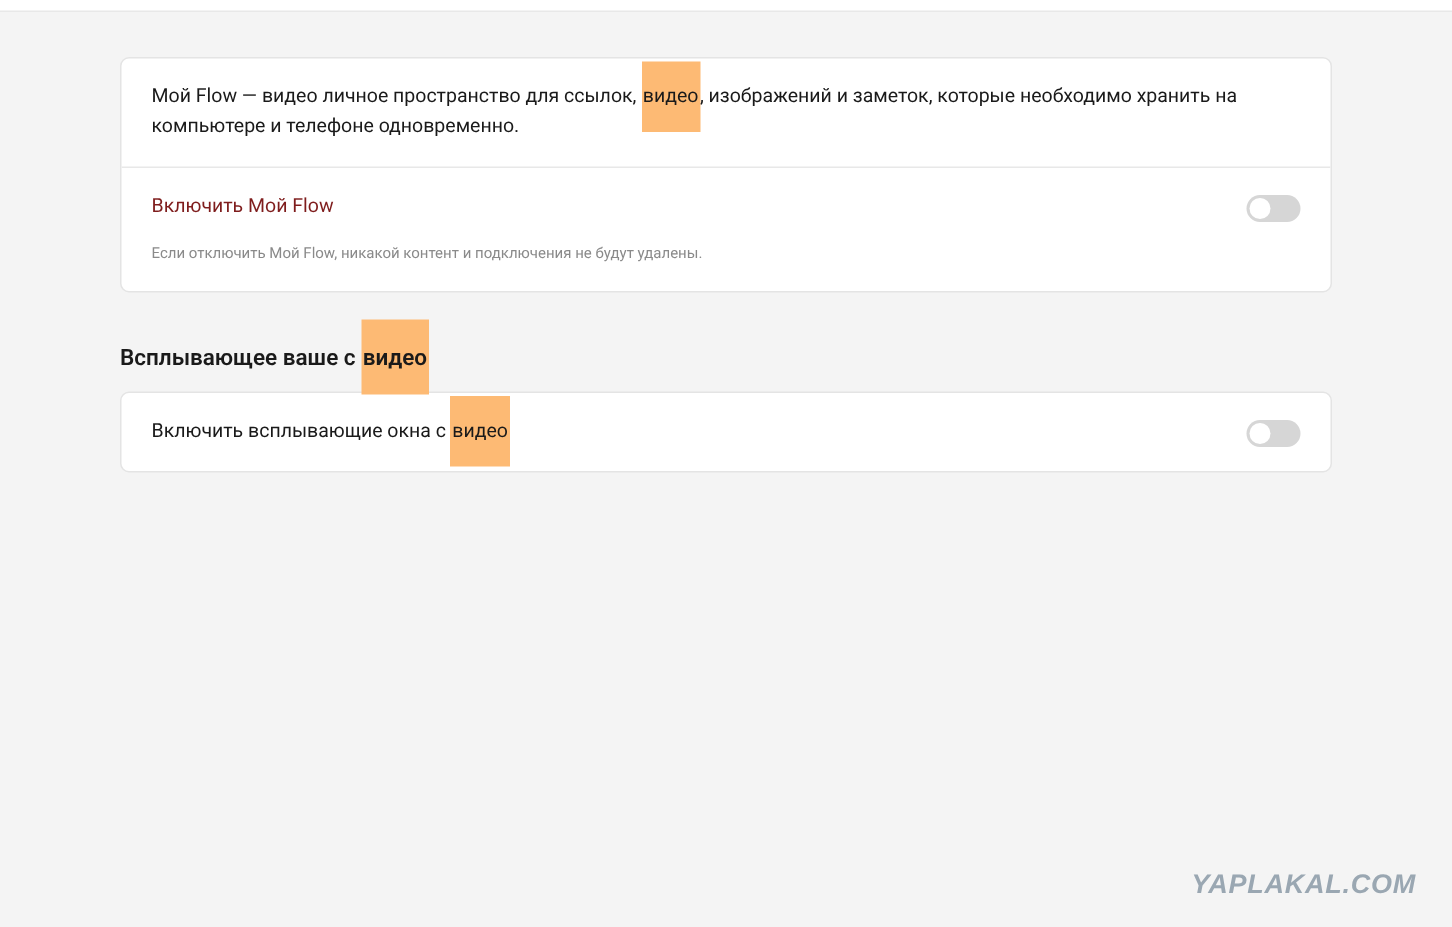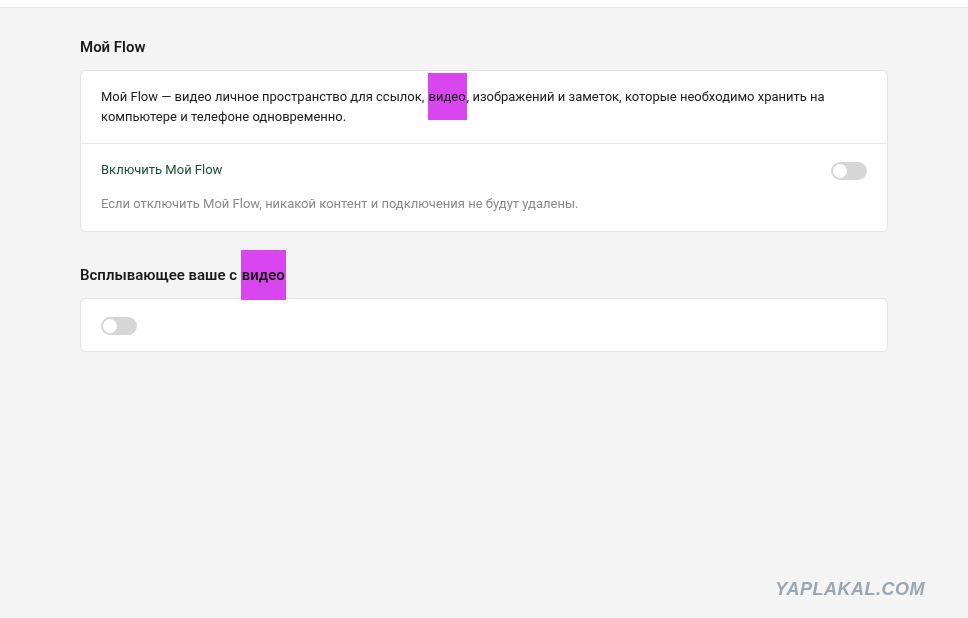--- a/index.html
+++ b/index.html
@@ -49,31 +49,31 @@
     }
     .row-text {
       flex: 1;
       font-size: 13px;
       line-height: 1.55;
       color: #1a1a1a;
     }
     .row-label {
       display: block;
       font-size: 13px;
-      color: #14532d;
+      color: #7f1d1d;
       margin-bottom: 14px;
     }
     .row-sub {
       display: block;
-      font-size: 13px;
+      font-size: 10px;
       color: #8a8a8a;
       margin-top: 11px;
     }
     .highlight {
-      background: #d946ef;
+      background: #fdba74;
       padding: 16px 1px;
     }
     .toggle {
       width: 36px;
       height: 18px;
       background: #d6d6d6;
       border-radius: 10px;
       position: relative;
       cursor: pointer;
       flex-shrink: 0;
@@ -83,39 +83,38 @@
       width: 14px;
       height: 14px;
       background: #ffffff;
       border-radius: 50%;
       position: absolute;
       top: 2px;
       left: 2px;
     }
     .watermark {
       position: absolute;
-      right: 43px;
+      right: 24px;
       bottom: 18px;
       font-family: Arial, sans-serif;
       font-weight: bold;
       font-style: italic;
       font-size: 18px;
       letter-spacing: 0.5px;
       color: #9aa7b2;
     }
   </style>
 </head>
 <body>
 
 <div class="top-bar"></div>
 
 <div class="container">
 
   <div class="section">
-    <div class="section-title">Мой Flow</div>
     <div class="card">
 
       <div class="card-row">
         <div class="row-text">
           <span>Мой Flow — видео личное пространство для ссылок, </span><span class="highlight">видео</span><span>, изображений и заметок, которые необходимо хранить на компьютере и телефоне одновременно.</span>
         </div>
       </div>
 
       <div class="card-row">
         <div class="row-text">
@@ -129,20 +128,23 @@
 
     </div>
   </div>
 
   <div class="section">
     <div class="section-title">
       <span>Всплывающее ваше с </span><span class="highlight">видео</span>
     </div>
     <div class="card">
       <div class="card-row">
+        <div class="row-text">
+          <span>Включить всплывающие окна с </span><span class="highlight">видео</span>
+        </div>
         <div class="toggle">
           <div class="toggle-knob"></div>
         </div>
       </div>
     </div>
   </div>
 
 </div>
 
 <div class="watermark">YAPLAKAL.COM</div>

